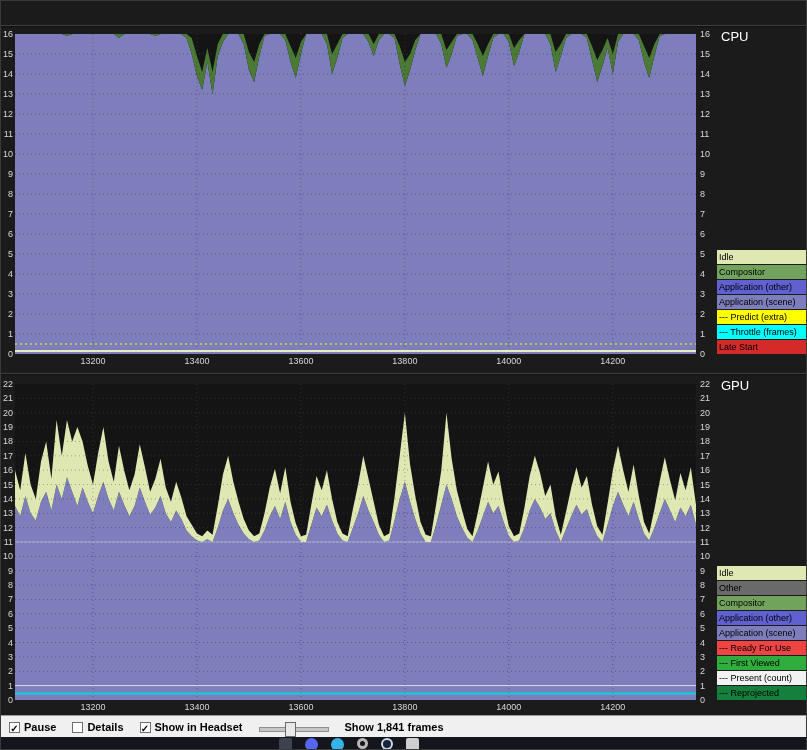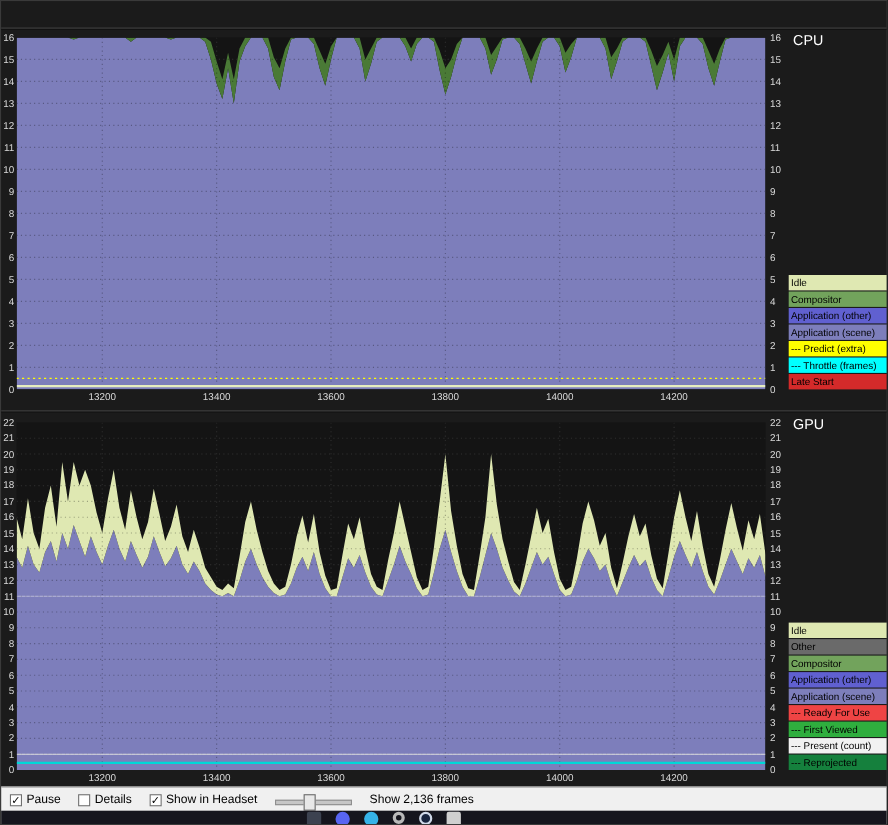--- a/index.html
+++ b/index.html
@@ -35,21 +35,21 @@
   #cpu-panel .panel-title{top:3px;}
   #gpu-panel .panel-title{top:4px;text-align:right;}
   .legend{position:absolute;left:716px;width:101px;}
   #cpu-panel .legend{top:224px;}
   #gpu-panel .legend{top:192px;}
   .legend-row{height:14px;line-height:14px;margin-bottom:1px;font-size:9px;
     padding-left:2px;color:#000;white-space:nowrap;overflow:hidden;}
   
   .bottombar{position:absolute;top:714px;left:0;width:807px;height:36px;background:#f0f0f0;
     display:flex;align-items:flex-start;gap:16px;padding:5px 0 0 8px;box-sizing:border-box;
-    font-size:11px;color:#000;border-top:1px solid #9a9a9a;}
+    font-size:11px;color:#000;border-top:1px solid #9a9a9a;font-weight:bold;}
   .check{display:flex;align-items:center;gap:4px;cursor:pointer;}
   .box{width:11px;height:11px;border:1px solid #707070;background:#fff;
     font-size:10px;line-height:11px;text-align:center;color:#000;box-sizing:border-box;}
   .check.checked .box::after{content:"\2713";}
   .slider{position:relative;width:70px;height:15px;}
   .groove{position:absolute;left:0;right:0;top:6px;height:3px;background:#c6c6c6;border:1px solid #8e8e8e;}
   .thumb{position:absolute;left:26px;top:1px;width:9px;height:13px;background:#e8e8e8;border:1px solid #6a6a6a;}
   
   .taskbar{position:absolute;top:736px;left:0;width:807px;height:14px;background:#15151d;
     display:flex;gap:13px;padding-left:278px;box-sizing:border-box;overflow:hidden;}
@@ -318,21 +318,21 @@
       <span>Details</span>
     </span>
     <span class="check checked">
       <span class="box"></span>
       <span>Show in Headset</span>
     </span>
     <span class="slider">
       <span class="groove"></span>
       <span class="thumb"></span>
     </span>
-    <span>Show 2,136 frames</span>
+    <span>Show 1,841 frames</span>
   </div>
 
   <div class="taskbar">
       <div class="tb-icon window-app"></div>
       <div class="tb-icon discord-app"></div>
       <div class="tb-icon browser-app"></div>
       <div class="tb-icon gear-app"></div>
       <div class="tb-icon steam-app"></div>
       <div class="tb-icon headset-app"></div>
     </div>

